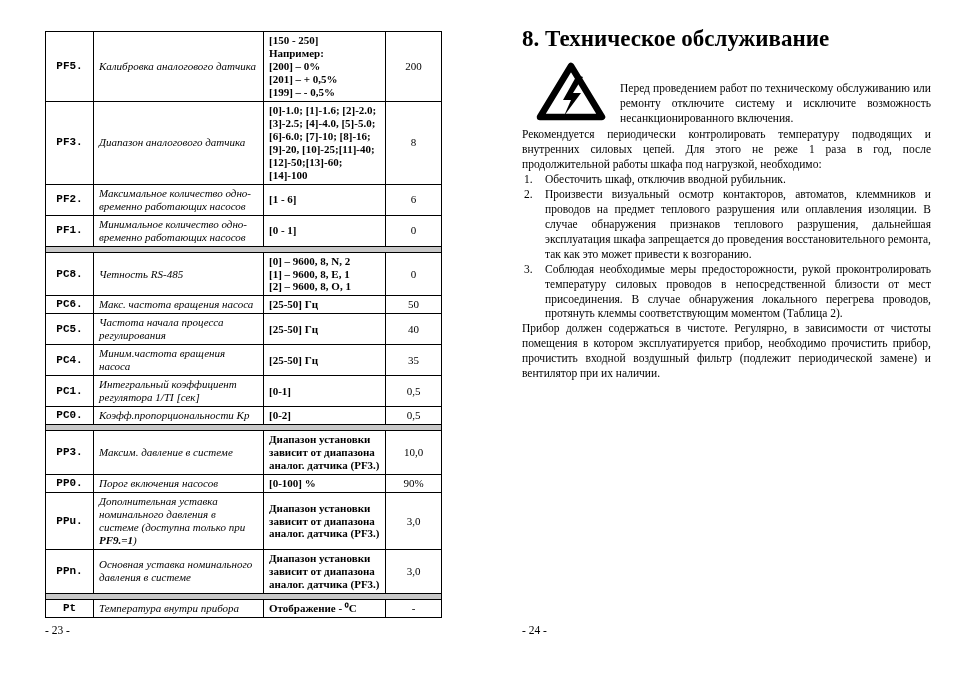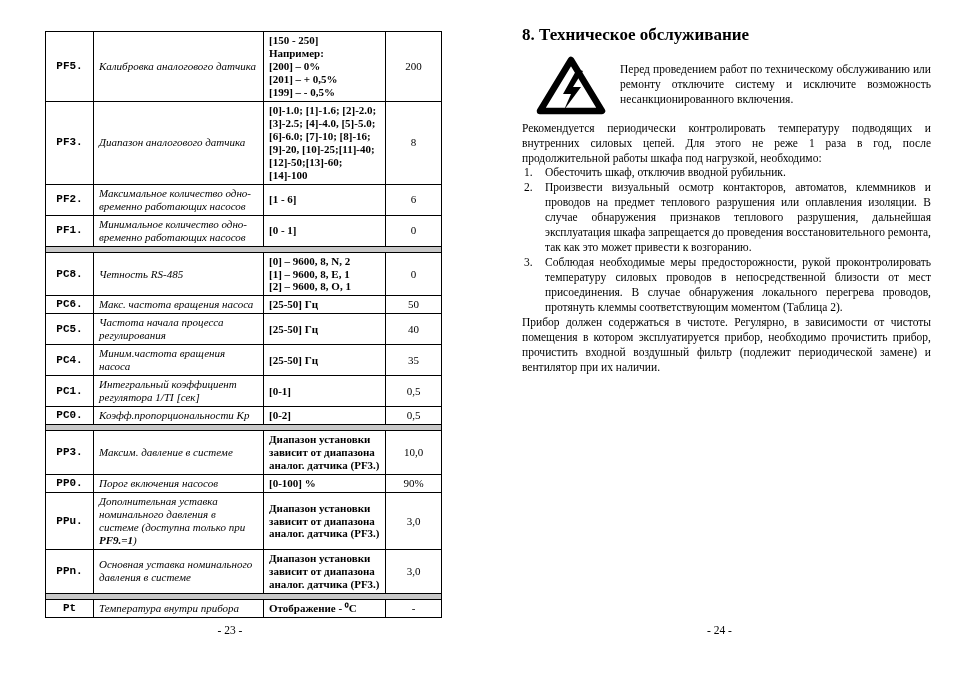--- a/index.html
+++ b/index.html
@@ -25,33 +25,33 @@
   tr.sep td {
     height:5px; padding:0; background:#c8c8c8;
     border-left:1.5px solid #000; border-right:1.5px solid #000;
   }
   
   .right-page {
     position:absolute; left:522px; top:26px; width:409px;
     font-size:11.5px; line-height:1.3; text-align:justify;
   }
   .right-page h1 {
-    font-size:17px; margin:0 0 5px 0; text-align:left; line-height:1.1;
-  }
-  .warning-row { display:flex; align-items:center; margin-bottom:1px; }
+    font-size:23px; margin:0 0 5px 0; text-align:left; line-height:1.1;
+  }
+  .warning-row { display:flex; align-items:flex-end; margin-bottom:1px; }
   .warning-icon-wrap { flex:none; width:70px; margin-left:14px; margin-right:14px; padding-top:6px; }
   .warning-text { flex:1; text-align:justify; }
   .para { margin:0; text-align:justify; }
   .numbered-list { margin:0; }
   .list-item { display:flex; }
   .list-item .num { flex:none; width:21px; padding-left:2px; }
   .list-item .item-text { flex:1; text-align:justify; }
   
   .page-num {
-    position:absolute; top:624px; font-size:11.5px; text-align:center;
+    position:absolute; top:624px; font-size:11.5px; 
   }
   .page-num.left  { left:45px;  width:370px; }
   .page-num.right { left:522px; width:395px; }
 </style>
 </head>
 <body>
 
 <div class="left-page">
   <table class="params">
     <colgroup>

